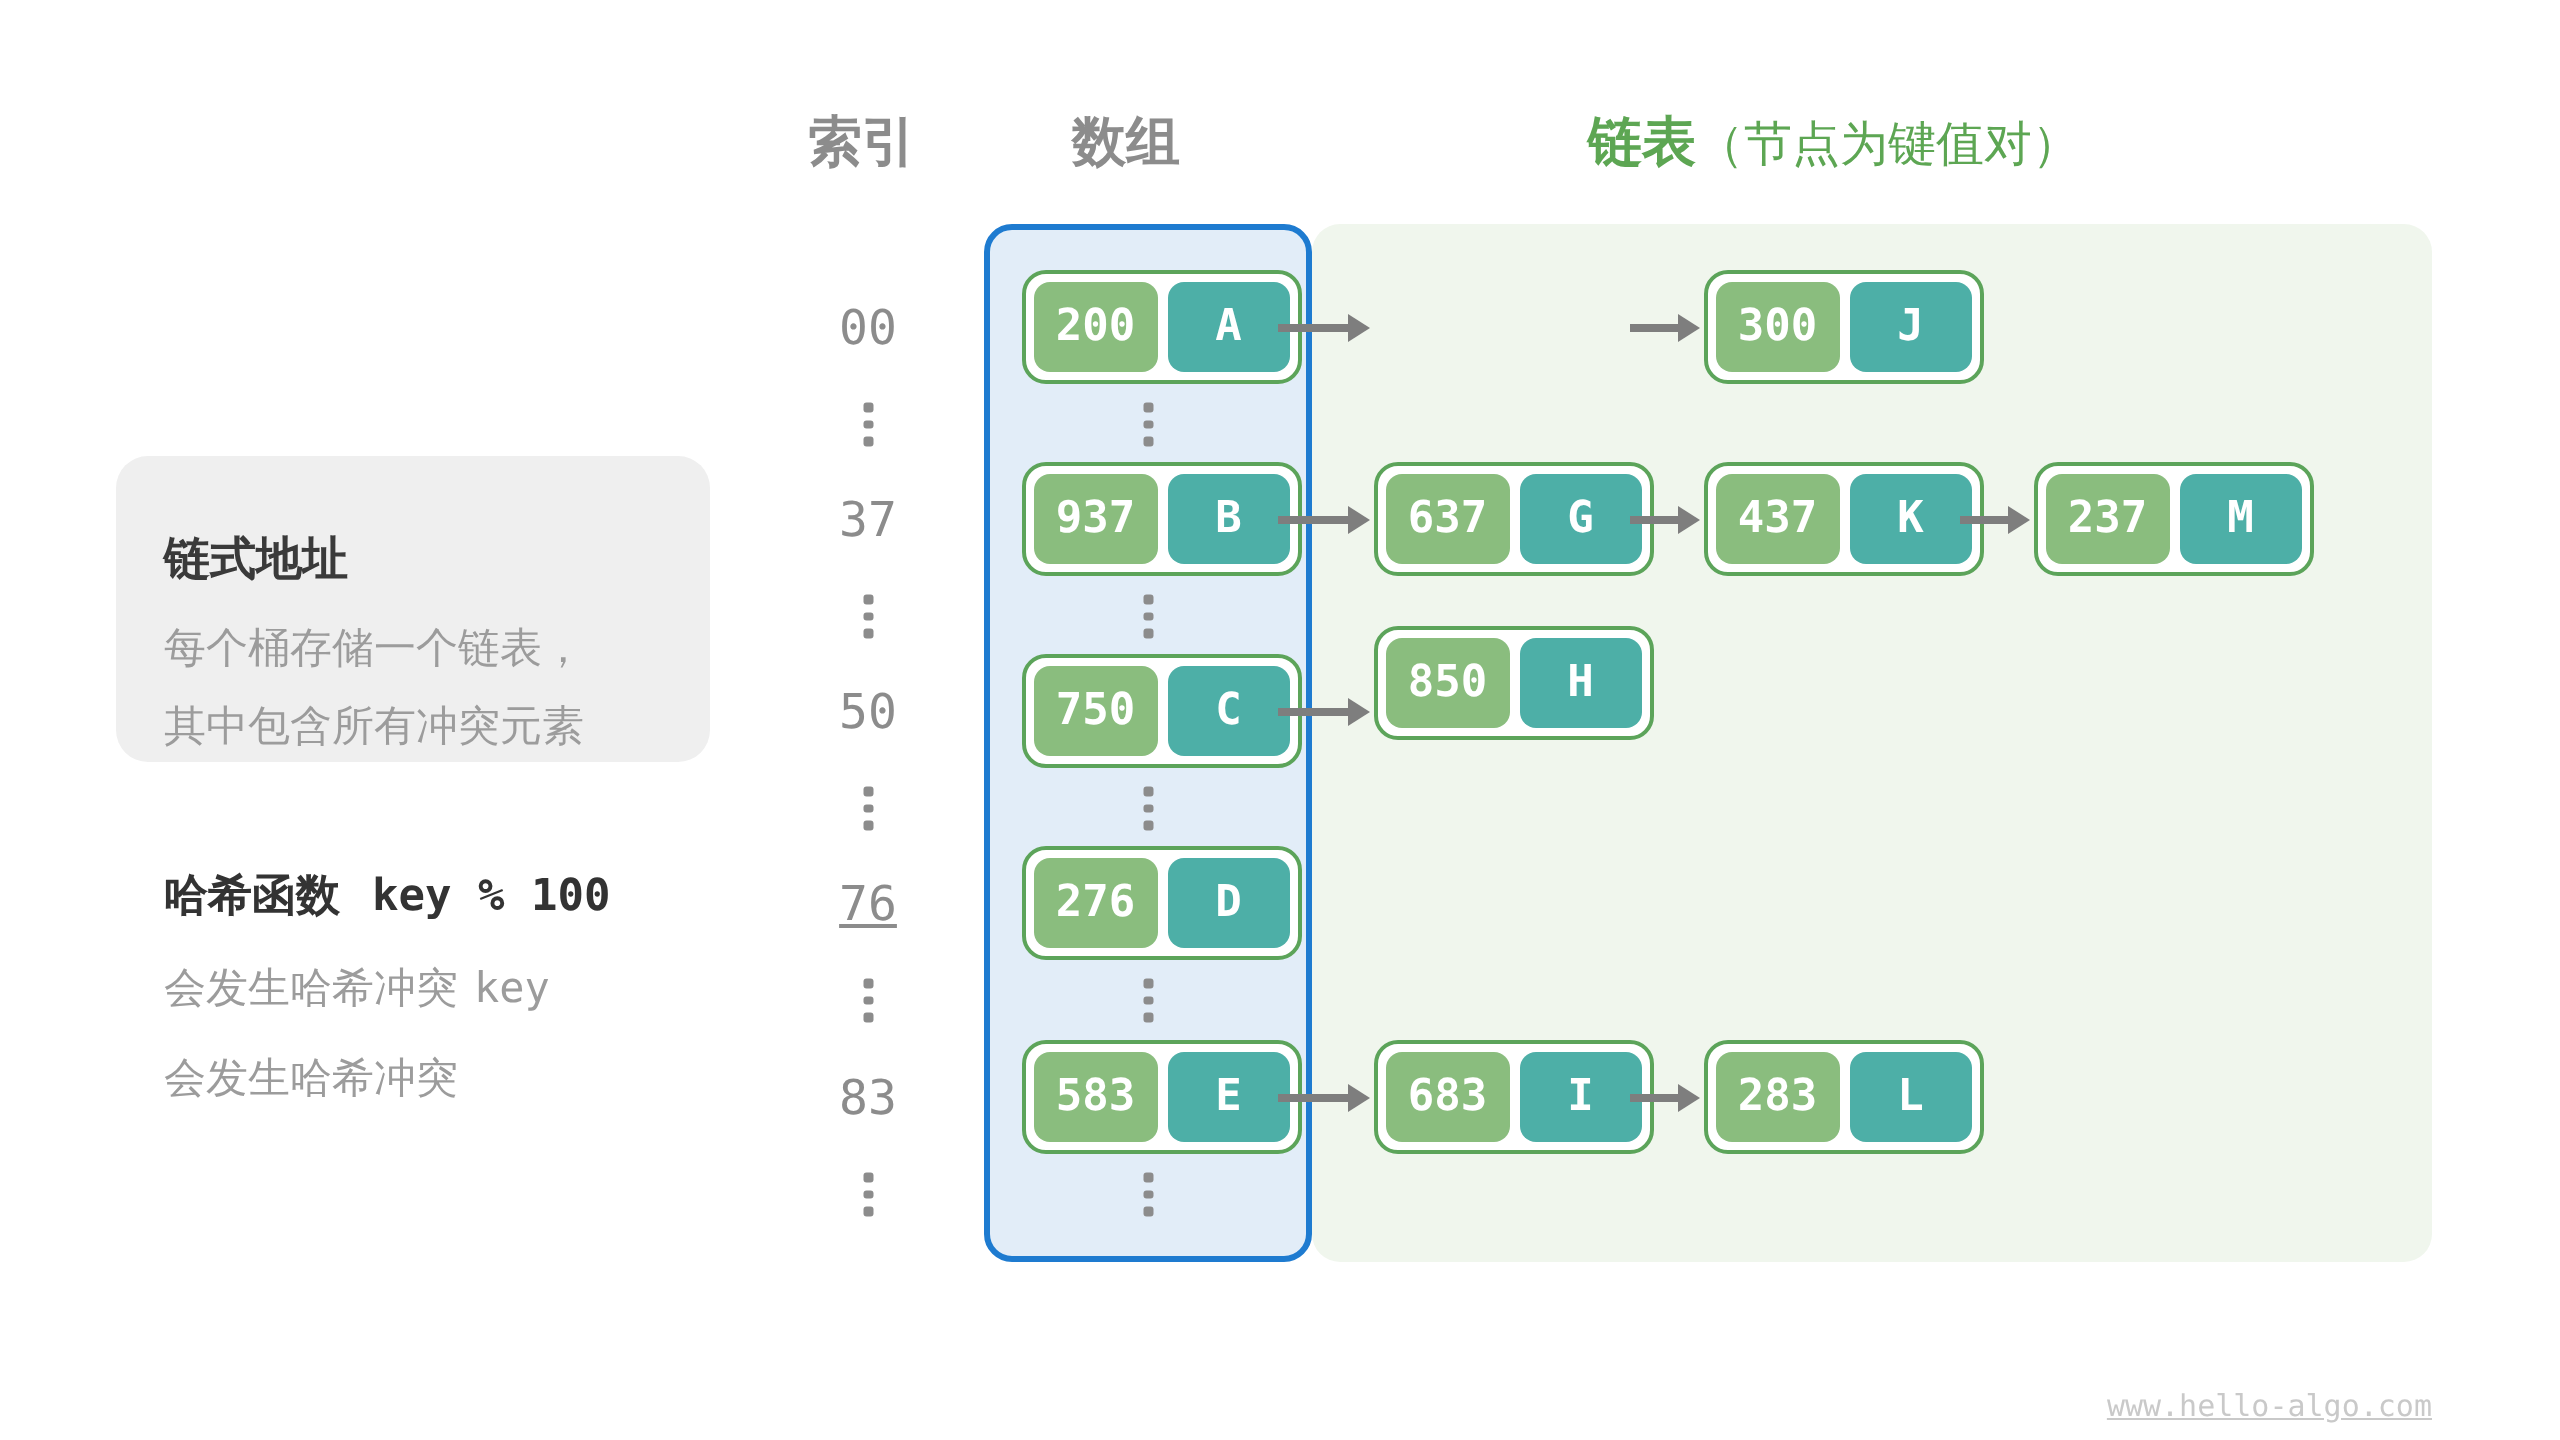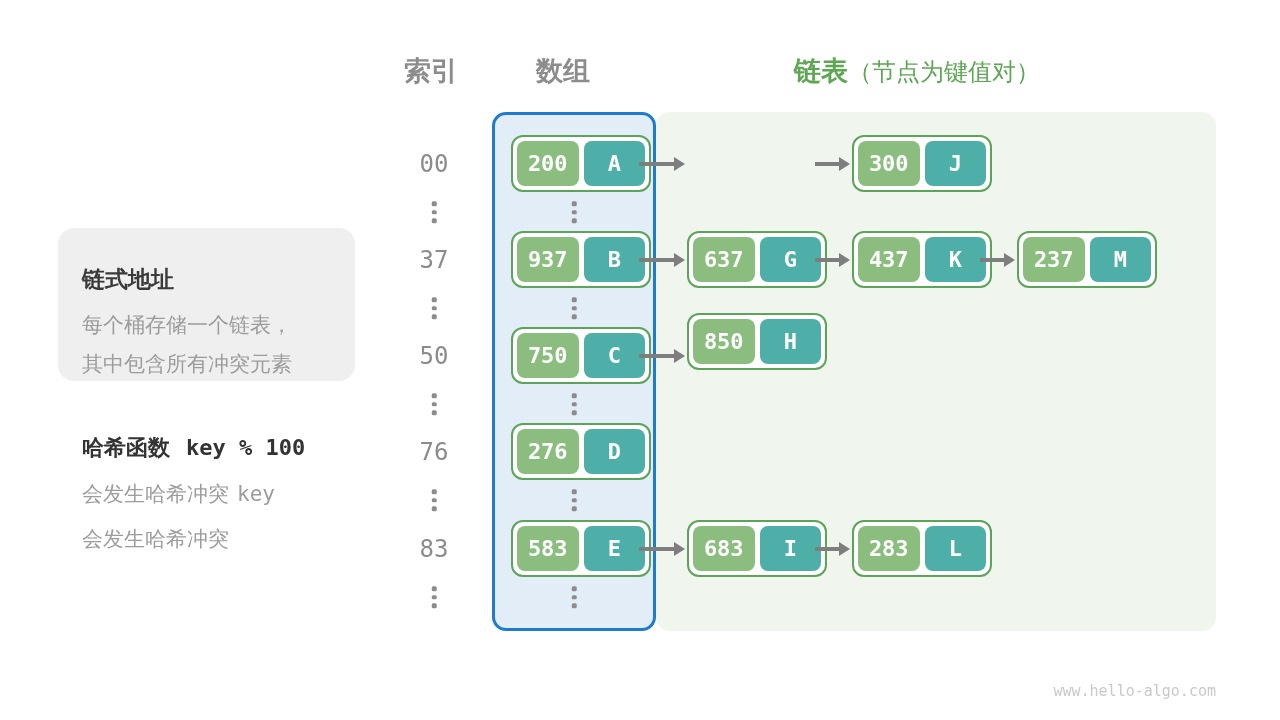--- a/index.html
+++ b/index.html
@@ -122,23 +122,23 @@
   .dots {
     position: absolute;
     transform: translate(-50%, -50%);
     display: flex; flex-direction: column; gap: 4px; align-items: center;
   }
   .dots i { width: 4.5px; height: 4.5px; border-radius: 1.5px; background: var(--gray-text); }
 
   
   .watermark {
     position: absolute;
-    right: 64px; bottom: 20px;
-    font-family: "DejaVu Sans Mono", monospace;
-    font-size: 15px; color: var(--watermark);
+    right: 64px; bottom: 8px;
+    font-family: "DejaVu Sans Mono", monospace;
+    font-size: 15px; color: var(--watermark); text-decoration: underline;
   }
 </style>
 </head>
 <body style="--accent-green: #5DA653; --key-green: #8ABD7E; --value-teal: #4DAFA7; --node-border: #5CA45A; --array-border: #1E7BD0; --array-fill: #E2EDF8; --list-fill: #F0F6ED; --gray-text: #8C8C8C; --dark-text: #3A3A3A; --body-gray: #9C9C9C; --arrow-gray: #7E7E7E; --watermark: #C9C9C9;">
 
 <div class="list-region"></div>
 <div class="array-region"></div>
 
 <div class="col-header" style="left:431px">索引</div>
 <div class="col-header" style="left:563px">数组</div>
@@ -197,21 +197,21 @@
     <div class="idx" style="left: 434px; top: 356px;">50</div>
     <div class="node" style="left: 511px; top: 327px;">
       <div class="cell key">750</div>
       <div class="cell val">C</div>
     </div>
     <div class="arrow" style="left: 639px; top: 354px; width: 36px;"></div>
     <div class="node" style="left: 687px; top: 313px;">
       <div class="cell key">850</div>
       <div class="cell val">H</div>
     </div>
-    <div class="idx" style="left: 434px; top: 452px;">76</div>
+    <div class="idx" style="left: 434px; top: 452px; text-decoration: underline;">76</div>
     <div class="node" style="left: 511px; top: 423px;">
       <div class="cell key">276</div>
       <div class="cell val">D</div>
     </div>
     <div class="idx" style="left: 434px; top: 549px;">83</div>
     <div class="node" style="left: 511px; top: 520px;">
       <div class="cell key">583</div>
       <div class="cell val">E</div>
     </div>
     <div class="arrow" style="left: 639px; top: 547px; width: 36px;"></div>

